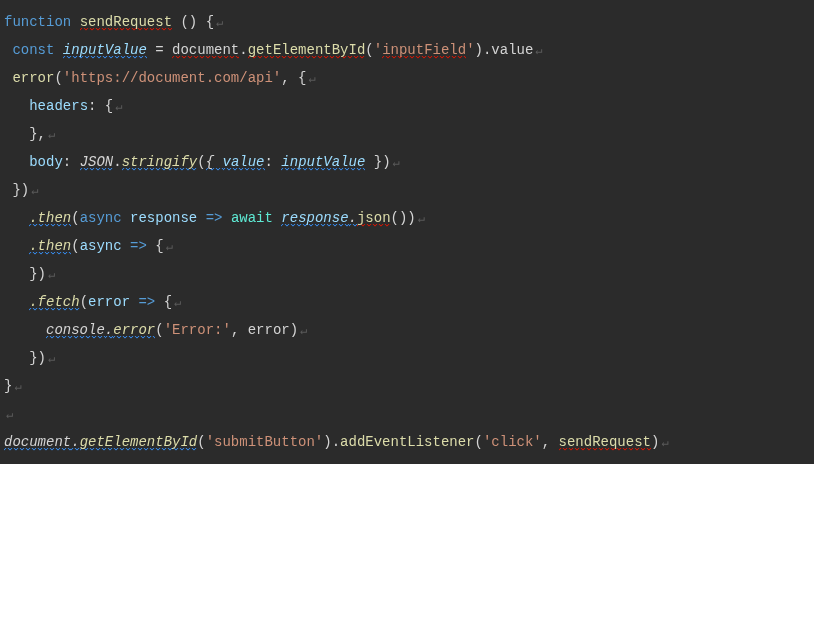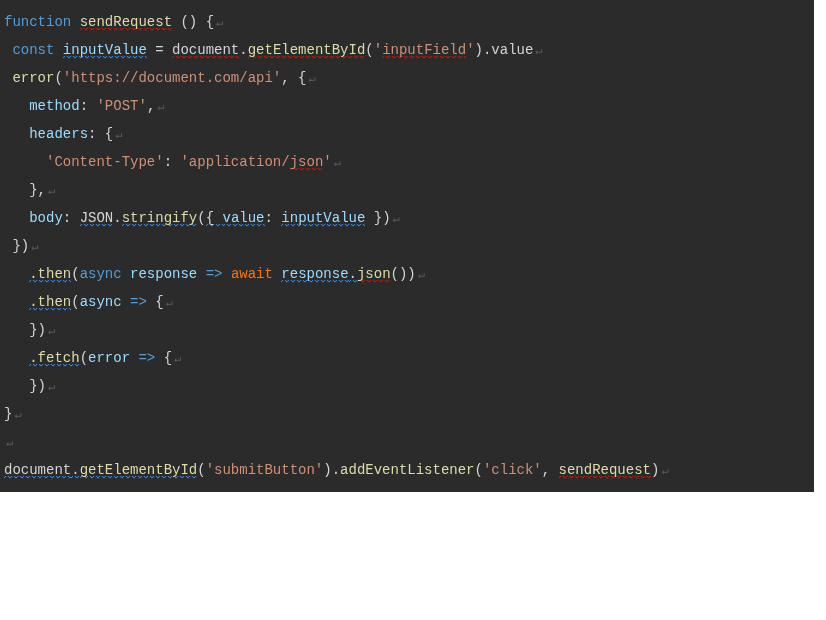--- a/index.html
+++ b/index.html
@@ -13,21 +13,21 @@
     margin: 0;
     background: #2b2b2b;
     padding: 8px 4px;
     font-size: 14px;
     line-height: 28px;
   }
   .line {
     white-space: pre;
     height: 28px;
   }
-  .tok-keyword   { color: #f97316; }
+  .tok-keyword   { color: #5eead4; }
   .tok-keyword2  { color: #569cd6; }
   .tok-ident     { color: #d4d4d4; }
   .tok-func      { color: #dcdcaa; }
   .tok-param     { color: #9cdcfe; }
   .tok-punct     { color: #d4d4d4; }
   .tok-string    { color: #ce9178; }
   .tok-prop      { color: #9cdcfe; }
   .tok-arrow     { color: #569cd6; }
   .newline-glyph {
     color: #5a5a5a;
@@ -44,36 +44,36 @@
     padding-bottom: 1px;
   }
   .squiggle-blue {
     background-image:
       linear-gradient(45deg, transparent 65%, #3794ff 80%, transparent 90%),
       linear-gradient(135deg, transparent 10%, #3794ff 20%, transparent 35%);
     background-size: 6px 3px;
     background-repeat: repeat-x;
     background-position: 0 100%;
     padding-bottom: 1px;
+    font-style: italic;
   }
 </style>
 </head>
 <body>
 
 <div class="editor-container" id="editor">
     <div class="line"><span class="tok-keyword2">function </span><span class="tok-func squiggle-red">sendRequest</span><span class="tok-punct"> () {</span><span class="newline-glyph">↵</span></div>
     <div class="line"><span class="tok-punct"> </span><span class="tok-keyword2">const </span><span class="tok-param squiggle-blue">inputValue</span><span class="tok-punct"> = </span><span class="tok-ident squiggle-red">document</span><span class="tok-punct">.</span><span class="tok-func squiggle-red">getElementById</span><span class="tok-punct">(</span><span class="tok-string">'</span><span class="tok-string squiggle-red">inputField</span><span class="tok-string">'</span><span class="tok-punct">).value</span><span class="newline-glyph">↵</span></div>
     <div class="line"><span class="tok-punct"> </span><span class="tok-func">error</span><span class="tok-punct">(</span><span class="tok-string">'https://document.com/api'</span><span class="tok-punct">, {</span><span class="newline-glyph">↵</span></div>
-    <div class="line"><span class="tok-punct">   </span><span class="tok-prop">method</span><span class="tok-punct">: </span><span class="tok-string">'POST'</span><span class="tok-punct">,</span><span class="newline-glyph">↵</span></div>
     <div class="line"><span class="tok-punct">   </span><span class="tok-prop">headers</span><span class="tok-punct">: {</span><span class="newline-glyph">↵</span></div>
-    <div class="line"><span class="tok-punct">     </span><span class="tok-string">'Content-Type'</span><span class="tok-punct">: </span><span class="tok-string">'application/</span><span class="tok-string squiggle-red">json</span><span class="tok-string">'</span><span class="newline-glyph">↵</span></div>
     <div class="line"><span class="tok-punct">   },</span><span class="newline-glyph">↵</span></div>
     <div class="line"><span class="tok-punct">   </span><span class="tok-prop">body</span><span class="tok-punct">: </span><span class="tok-ident squiggle-blue">JSON</span><span class="tok-punct">.</span><span class="tok-func squiggle-blue">stringify</span><span class="tok-punct">(</span><span class="tok-punct squiggle-blue">{ </span><span class="tok-prop squiggle-blue">value</span><span class="tok-punct">: </span><span class="tok-param squiggle-blue">inputValue</span><span class="tok-punct"> })</span><span class="newline-glyph">↵</span></div>
     <div class="line"><span class="tok-punct"> })</span><span class="newline-glyph">↵</span></div>
     <div class="line"><span class="tok-punct">   </span><span class="tok-func squiggle-blue">.then</span><span class="tok-punct">(</span><span class="tok-keyword2">async</span><span class="tok-punct"> </span><span class="tok-param">response</span><span class="tok-punct"> </span><span class="tok-arrow">=&gt;</span><span class="tok-punct"> </span><span class="tok-keyword">await</span><span class="tok-punct"> </span><span class="tok-param squiggle-blue">response</span><span class="tok-punct squiggle-blue">.</span><span class="tok-func squiggle-red">json</span><span class="tok-punct">())</span><span class="newline-glyph">↵</span></div>
     <div class="line"><span class="tok-punct">   </span><span class="tok-func squiggle-blue">.then</span><span class="tok-punct">(</span><span class="tok-param">async</span><span class="tok-punct"> </span><span class="tok-arrow">=&gt;</span><span class="tok-punct"> {</span><span class="newline-glyph">↵</span></div>
     <div class="line"><span class="tok-punct">   })</span><span class="newline-glyph">↵</span></div>
     <div class="line"><span class="tok-punct">   </span><span class="tok-func squiggle-blue">.fetch</span><span class="tok-punct">(</span><span class="tok-param">error</span><span class="tok-punct"> </span><span class="tok-arrow">=&gt;</span><span class="tok-punct"> {</span><span class="newline-glyph">↵</span></div>
+    <div class="line"><span class="tok-punct">     </span><span class="tok-ident squiggle-blue">console</span><span class="tok-punct squiggle-blue">.</span><span class="tok-func squiggle-blue">error</span><span class="tok-punct">(</span><span class="tok-string">'Error:'</span><span class="tok-punct">, error)</span><span class="newline-glyph">↵</span></div>
     <div class="line"><span class="tok-punct">   })</span><span class="newline-glyph">↵</span></div>
     <div class="line"><span class="tok-punct">}</span><span class="newline-glyph">↵</span></div>
     <div class="line"><span class="newline-glyph">↵</span></div>
     <div class="line"><span class="tok-ident squiggle-blue">document</span><span class="tok-punct squiggle-blue">.</span><span class="tok-func squiggle-blue">getElementById</span><span class="tok-punct">(</span><span class="tok-string">'submitButton'</span><span class="tok-punct">).</span><span class="tok-func">addEventListener</span><span class="tok-punct">(</span><span class="tok-string">'click'</span><span class="tok-punct">, </span><span class="tok-func squiggle-red">sendRequest</span><span class="tok-punct">)</span><span class="newline-glyph">↵</span></div>
   </div>
 
 </body></html>

